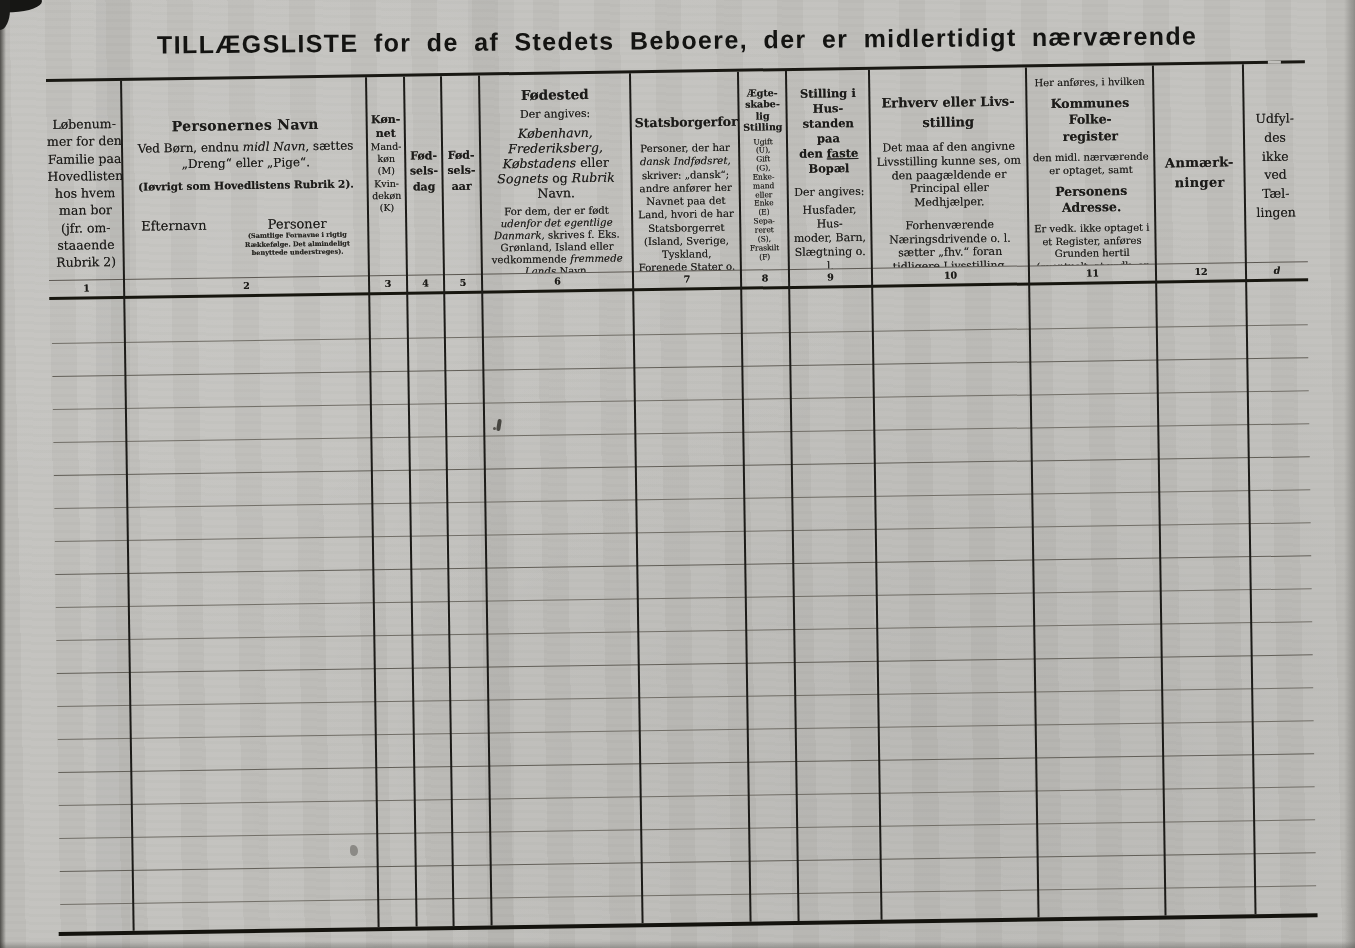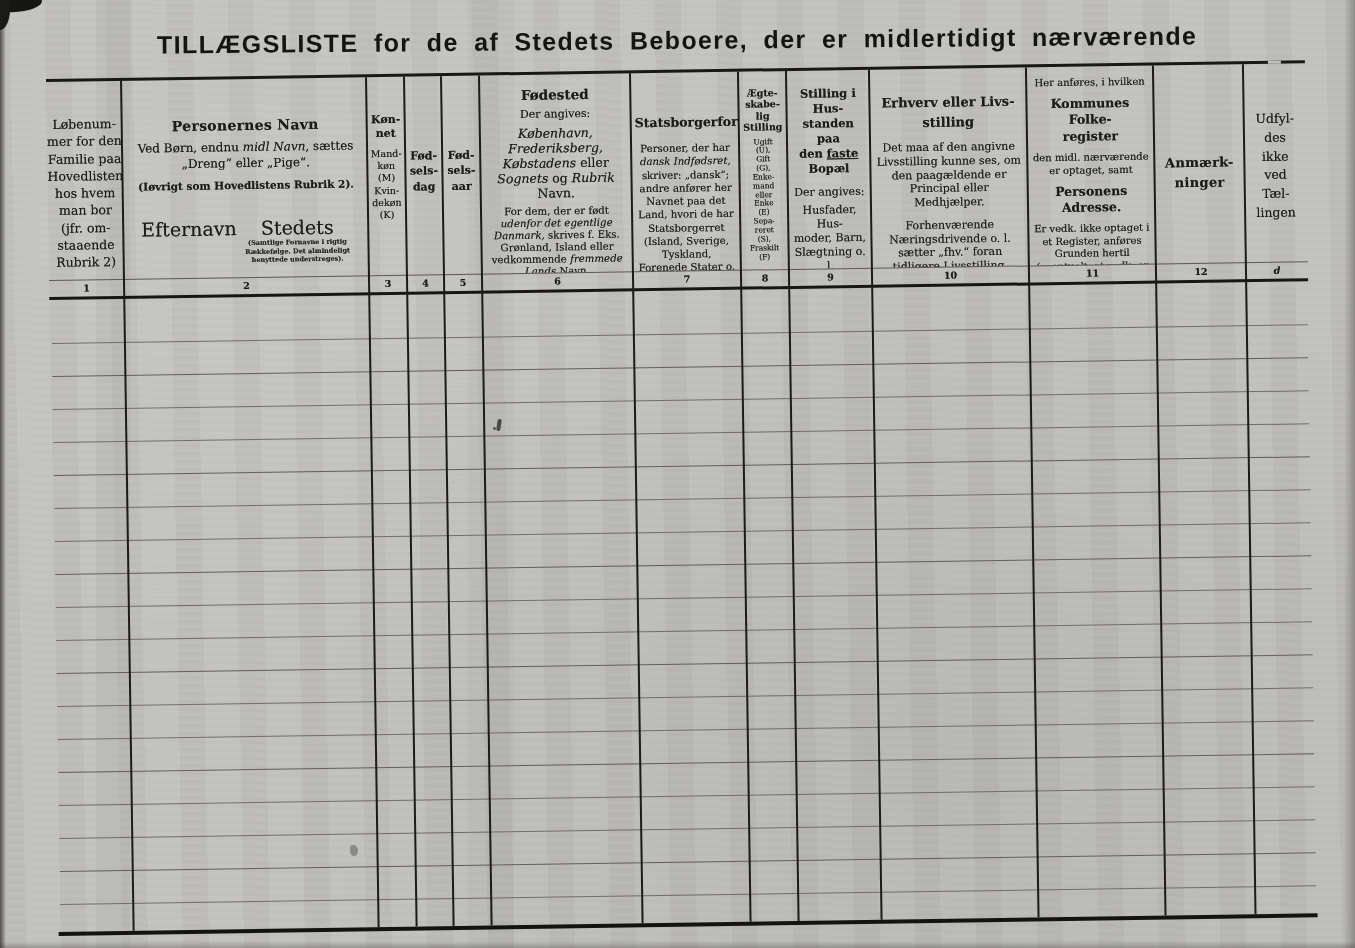--- a/index.html
+++ b/index.html
@@ -52,25 +52,25 @@
   .hc{box-sizing:border-box;text-align:center;flex:none;overflow:hidden;}
   .ncell{flex:none;text-align:center;font-size:9.5px;font-weight:bold;line-height:15px;color:#1c1b18;}
   .ncell.it{font-style:italic;}
   .c1t{padding-top:34px;font-size:12.5px;line-height:1.38;}
   .c2{padding:38px 12px 0 14px;}
   .t14b{font-size:14px;font-weight:bold;letter-spacing:0.3px;}
   .t12{font-size:12px;line-height:1.3;}
   .mt6{margin-top:7px;} .mt8{margin-top:8px;}
   .t105b{font-size:10.5px;font-weight:bold;}
   .enrow{display:flex;justify-content:space-between;align-items:flex-start;margin-top:26px;padding:0 0 0 4px;}
-  .t13{font-size:19px;text-align:right;}
+  .t13{font-size:13px;text-align:right;}
   .forn{display:flex;flex-direction:column;align-items:center;width:118px;}
   .tiny{font-size:6.5px;line-height:1.3;font-weight:bold;color:#2a2925;}
   .c3{padding-top:36px;font-size:9.5px;line-height:1.3;}
-  .c3 .ttl{font-size:11px;font-weight:bold;line-height:1.25;margin-bottom:7px;}
+  .c3 .ttl{font-size:11px;font-weight:bold;line-height:1.25;}
   .c45{padding-top:72px;font-size:11px;font-weight:bold;line-height:1.4;}
   .c6{padding:12px 4px 0 4px;}
   .c6 .ttl{font-size:13.5px;font-weight:bold;}
   .c6 .sub{font-size:11px;margin-top:5px;}
   .c6 .main{font-size:12.5px;line-height:1.2;margin-top:5px;}
   .c6 .note{font-size:10.2px;line-height:1.18;margin-top:5px;}
   .c7{padding:42px 4px 0 4px;}
   .c7 .ttl{font-size:12.5px;font-weight:bold;}
   .c7 .bodytext{font-size:10.2px;line-height:1.3;margin-top:12px;}
   .c8{padding-top:16px;font-size:7.5px;line-height:1.18;}
@@ -112,21 +112,21 @@
       </div>
 
       <div class="hc cw2 c2">
         <div class="t14b">Personernes Navn</div>
         <div class="t12 mt6"><span>Ved Børn, endnu </span><span style="font-style: italic;">midl Navn</span><span>, sættes</span></div>
         <div class="t12">„Dreng“ eller „Pige“.</div>
         <div class="t105b mt8">(Iøvrigt som Hovedlistens Rubrik 2).</div>
         <div class="enrow">
           <span class="t13">Efternavn</span>
           <span class="forn">
-            <span class="t13">Stedets</span>
+            <span class="t13">Personer</span>
             <span class="tiny">(Samtlige Fornavne i rigtig Rækkefølge. Det almindeligt benyttede understreges).</span>
           </span>
         </div>
       </div>
 
       <div class="hc cw3 c3">
         <div class="ttl">Køn-<br>net</div>
         <div>Mand-<br>køn<br>(M)<br>Kvin-<br>dekøn<br>(K)</div>
       </div>
 

